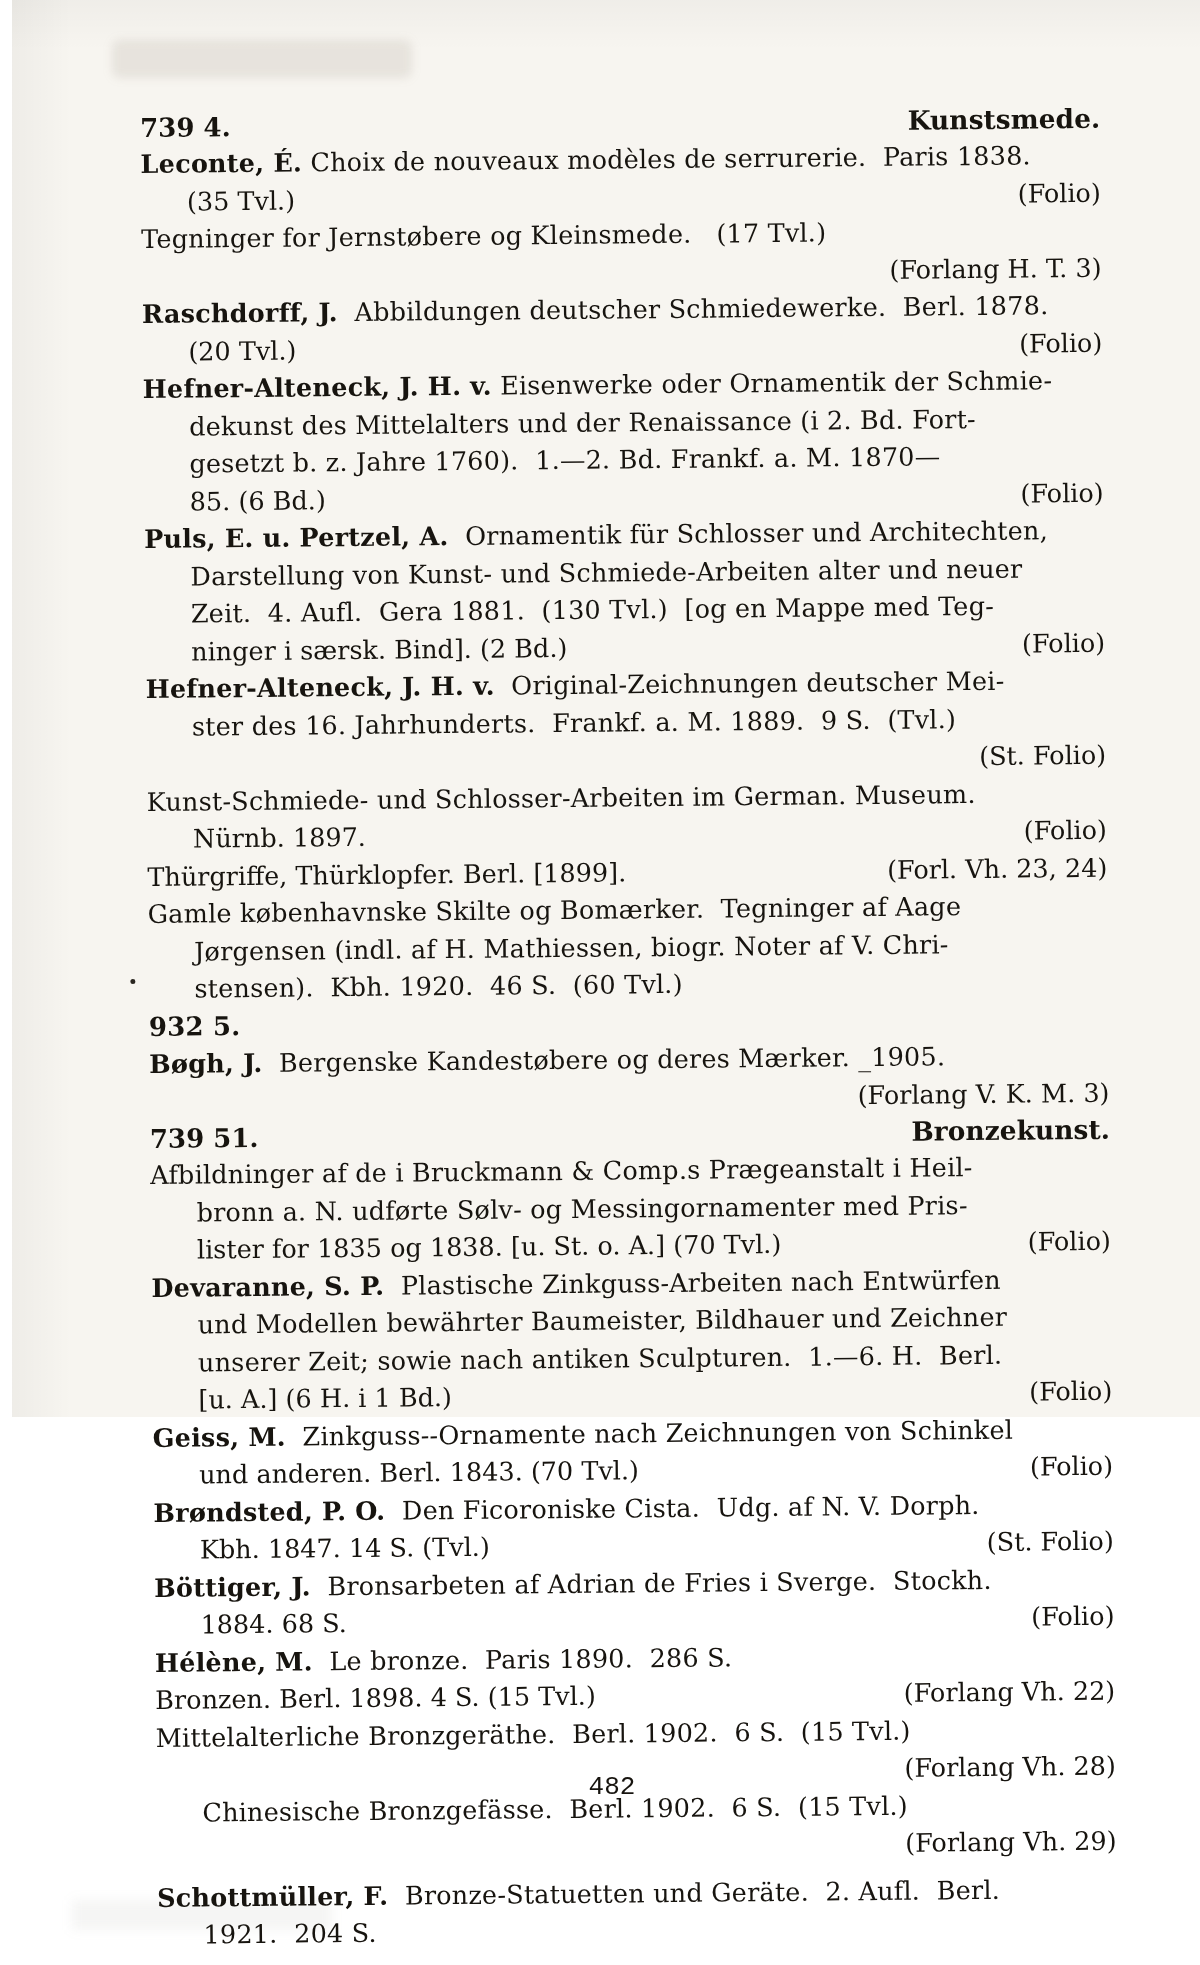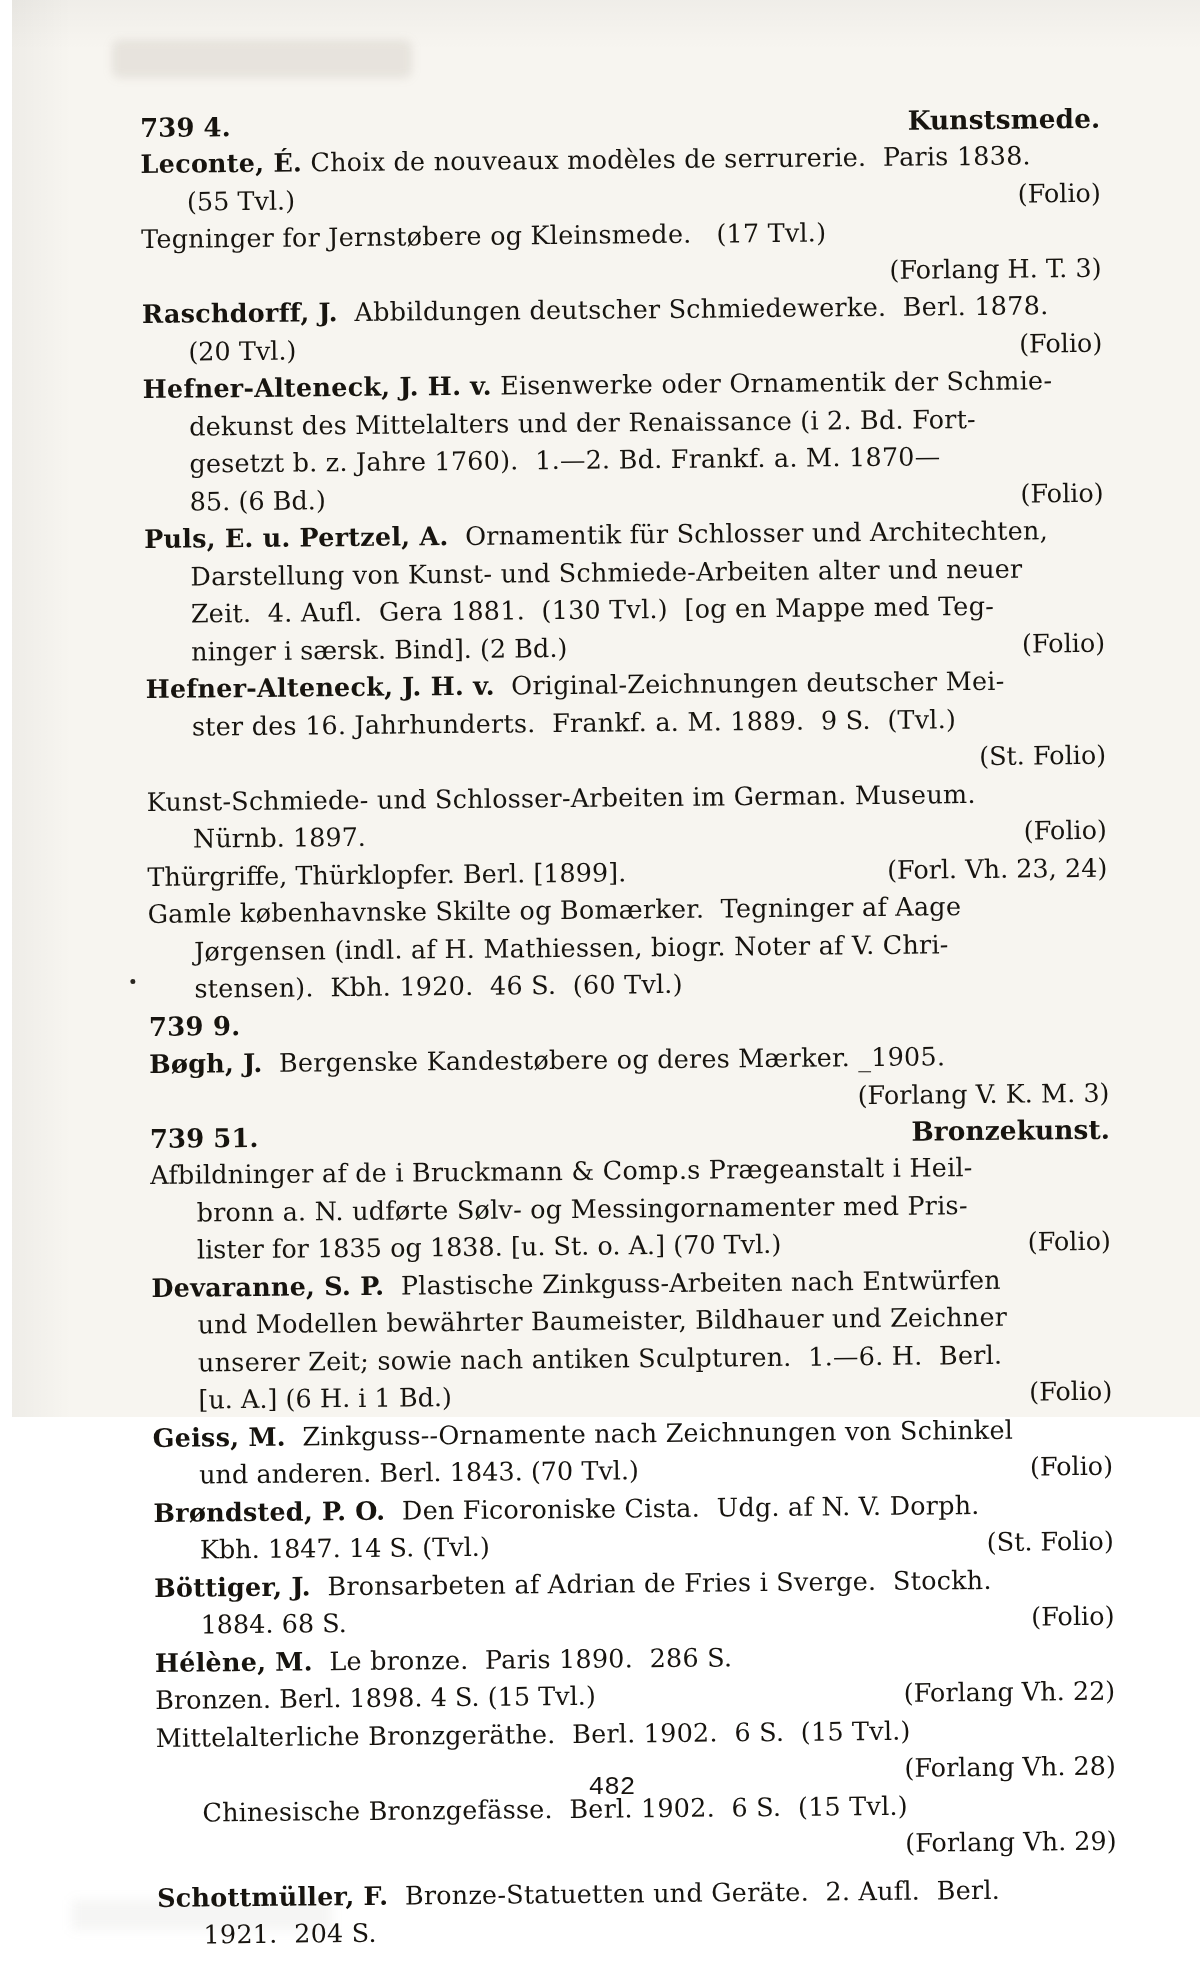--- a/index.html
+++ b/index.html
@@ -109,21 +109,21 @@
 
   <div class="content">
 
     <div class="headrow">
       <span class="secnum">739 4.</span>
       <span class="sechead">Kunstsmede.</span>
     </div>
 
     <div class="line"><span class="b">Leconte, É.</span><span> Choix de nouveaux modèles de serrurerie.  Paris 1838.</span></div>
     <div class="rowflex indent1">
-      <span class="left-part">(55 Tvl.)</span>
+      <span class="left-part">(35 Tvl.)</span>
       <span class="right-part">(Folio)</span>
     </div>
     <div class="line"><span>Tegninger for Jernstøbere og Kleinsmede.   (17 Tvl.)</span></div>
     <div class="rightonly">(Forlang H. T. 3)</div>
 
     <div class="line"><span class="b">Raschdorff, J.</span><span>  Abbildungen deutscher Schmiedewerke.  Berl. 1878.</span></div>
     <div class="rowflex indent1">
       <span class="left-part">(20 Tvl.)</span>
       <span class="right-part">(Folio)</span>
     </div>
@@ -156,21 +156,21 @@
 
     <div class="rowflex">
       <span class="left-part">Thürgriffe, Thürklopfer.  Berl. [1899].</span>
       <span class="right-part">(Forl. Vh. 23, 24)</span>
     </div>
 
     <div class="line"><span>Gamle københavnske Skilte og Bomærker.  Tegninger af Aage</span></div>
     <div class="line indent1"><span>Jørgensen (indl. af H. Mathiessen, biogr. Noter af V. Chri-</span></div>
     <div class="line indent-dot"><span class="dotmark"></span><span>stensen).  Kbh. 1920.  46 S.  (60 Tvl.)</span></div>
 
-    <div class="line"><span class="secnum">739 9.</span></div>
+    <div class="line"><span class="secnum">932 5.</span></div>
 
     <div class="line"><span class="b">Bøgh, J.</span><span>  Bergenske Kandestøbere og deres Mærker. _1905.</span></div>
     <div class="rightonly">(Forlang V. K. M. 3)</div>
 
     <div class="headrow">
       <span class="secnum">739 51.</span>
       <span class="sechead">Bronzekunst.</span>
     </div>
 
     <div class="line"><span>Afbildninger af de i Bruckmann &amp; Comp.s Prægeanstalt i Heil-</span></div>

